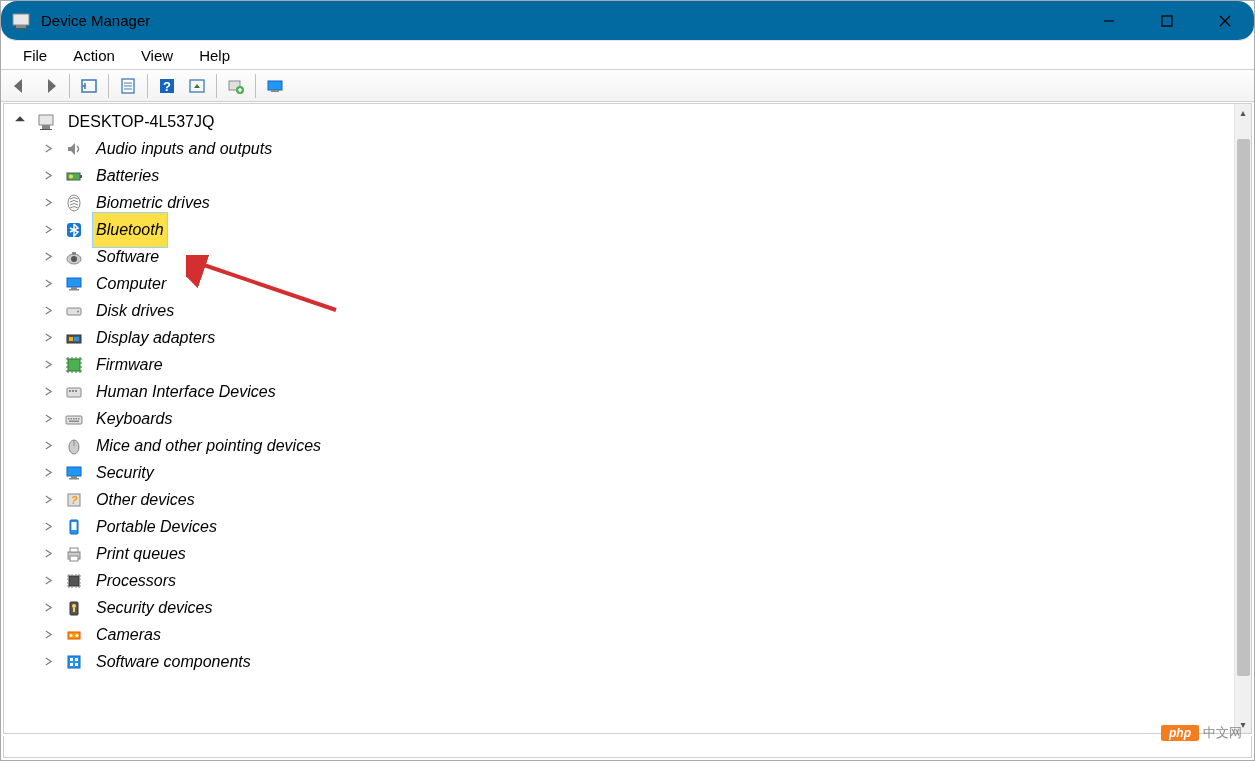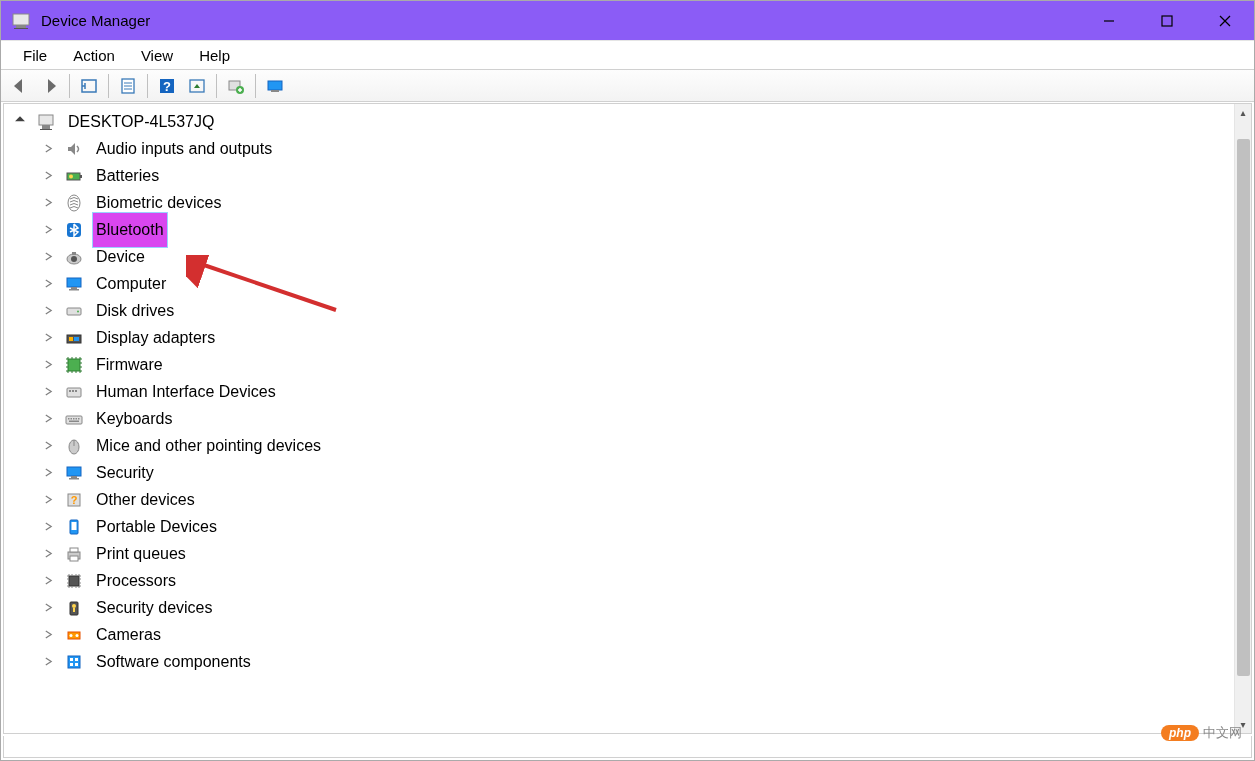--- a/index.html
+++ b/index.html
@@ -13,21 +13,22 @@
     border: 1px solid #aaa;
     position: relative;
   }
   
   .titlebar {
     height: 40px;
     display: flex;
     align-items: center;
     padding-left: 10px;
     border-bottom: 1px solid #e5e5e5;
-    background: #8b5cf6;
+    background: #0369a1;
+    border-radius: 16px;
   }
   .titlebar .title-icon {
     width: 20px; height: 20px; margin-right: 10px;
   }
   .titlebar .title-text {
     font-size: 15px;
     color: #000;
   }
   .window-controls {
     margin-left: auto;
@@ -115,26 +116,27 @@
   }
   .node .chevron.expanded svg { transform: rotate(45deg); }
   .node .device-icon {
     width: 20px; height: 20px;
     display: flex; align-items: center; justify-content: center;
   }
   .node .label {
     padding: 1px 4px;
   }
   .node.selected .label {
-    background: #d946ef;
+    background: #fde047;
     border: 1px solid #99d1ff;
     padding: 8px 3px;
   }
   .children {
     padding-left: 28px;
+    font-style: italic;
   }
   .children .node { padding-left: 0; }
   
   .red-arrow {
     position: absolute;
     left: 185px;
     top: 254px;
     pointer-events: none;
   }
   
@@ -142,21 +144,21 @@
     position: absolute;
     right: 12px;
     bottom: 18px;
     font-size: 13px;
     color: #888;
     display: flex; align-items: center; gap: 4px;
   }
   .watermark .php-badge {
     background: #f47d20;
     color: #fff;
-    border-radius: 8px;
+    border-radius: 2px;
     padding: 1px 8px;
     font-weight: bold;
     font-size: 12px;
     font-style: italic;
   }
   
   .bottom-bar {
     position:absolute; left:2px; right:2px; bottom:2px; height:22px;
     border:1px solid #d0d0d0; border-top:none;
   }
@@ -311,21 +313,21 @@
             <svg viewBox="0 0 10 10" width="9" height="9">
               <path d="M2 1 L8 5 L2 9" fill="none" stroke="#808080" stroke-width="1.4"></path>
             </svg>
           </span>
           <span class="device-icon">
             <svg viewBox="0 0 20 20">
               <ellipse cx="10" cy="10" rx="6" ry="8" fill="none" stroke="#888" stroke-width="1"></ellipse>
               <path d="M6 6 Q10 3 14 6 M6 9 Q10 6 14 9 M6 12 Q10 9 14 12 M6 15 Q10 12 14 15" fill="none" stroke="#888" stroke-width="1"></path>
             </svg>
           </span>
-          <span class="label">Biometric devices</span>
+          <span class="label">Biometric drives</span>
         </div>
         <div class="node selected">
           <span class="chevron">
             <svg viewBox="0 0 10 10" width="9" height="9">
               <path d="M2 1 L8 5 L2 9" fill="none" stroke="#808080" stroke-width="1.4"></path>
             </svg>
           </span>
           <span class="device-icon">
             <svg viewBox="0 0 20 20">
               <rect x="3" y="3" width="14" height="14" rx="3" fill="#1976d2"></rect>
@@ -340,21 +342,21 @@
               <path d="M2 1 L8 5 L2 9" fill="none" stroke="#808080" stroke-width="1.4"></path>
             </svg>
           </span>
           <span class="device-icon">
             <svg viewBox="0 0 20 20">
               <ellipse cx="10" cy="12" rx="7" ry="5" fill="#ccc" stroke="#888"></ellipse>
               <circle cx="10" cy="12" r="3" fill="#555"></circle>
               <rect x="8" y="5" width="4" height="3" fill="#888"></rect>
             </svg>
           </span>
-          <span class="label">Device</span>
+          <span class="label">Software</span>
         </div>
         <div class="node">
           <span class="chevron">
             <svg viewBox="0 0 10 10" width="9" height="9">
               <path d="M2 1 L8 5 L2 9" fill="none" stroke="#808080" stroke-width="1.4"></path>
             </svg>
           </span>
           <span class="device-icon">
             <svg viewBox="0 0 20 20">
               <rect x="3" y="4" width="14" height="9" fill="#2196f3" stroke="#1565c0"></rect>

